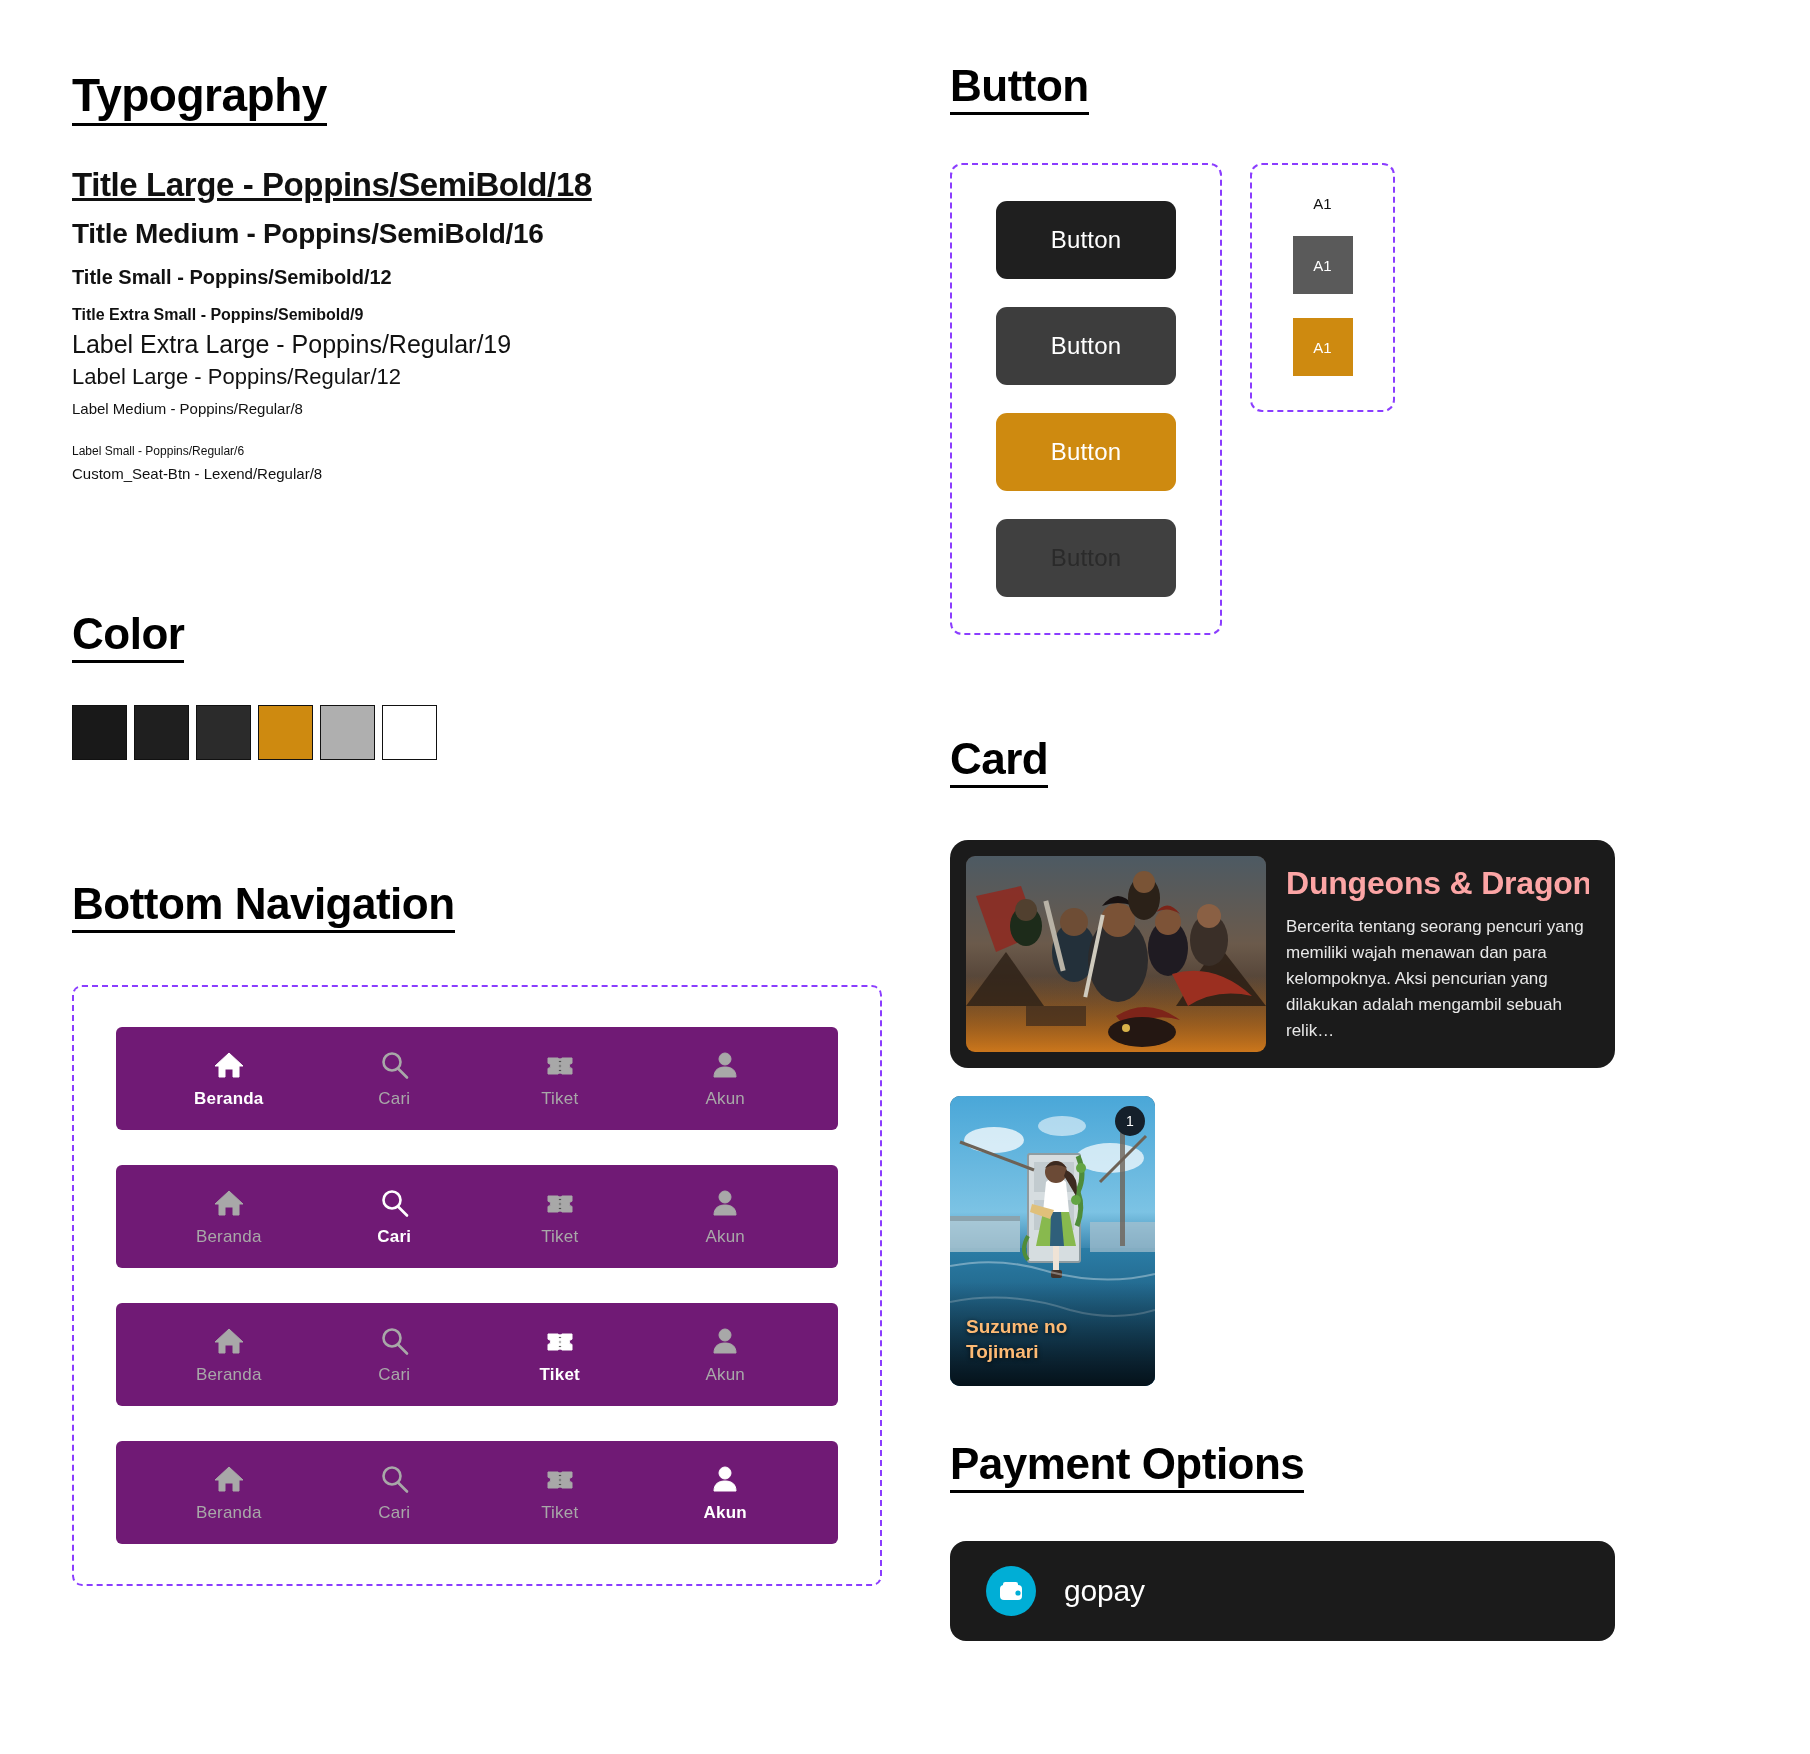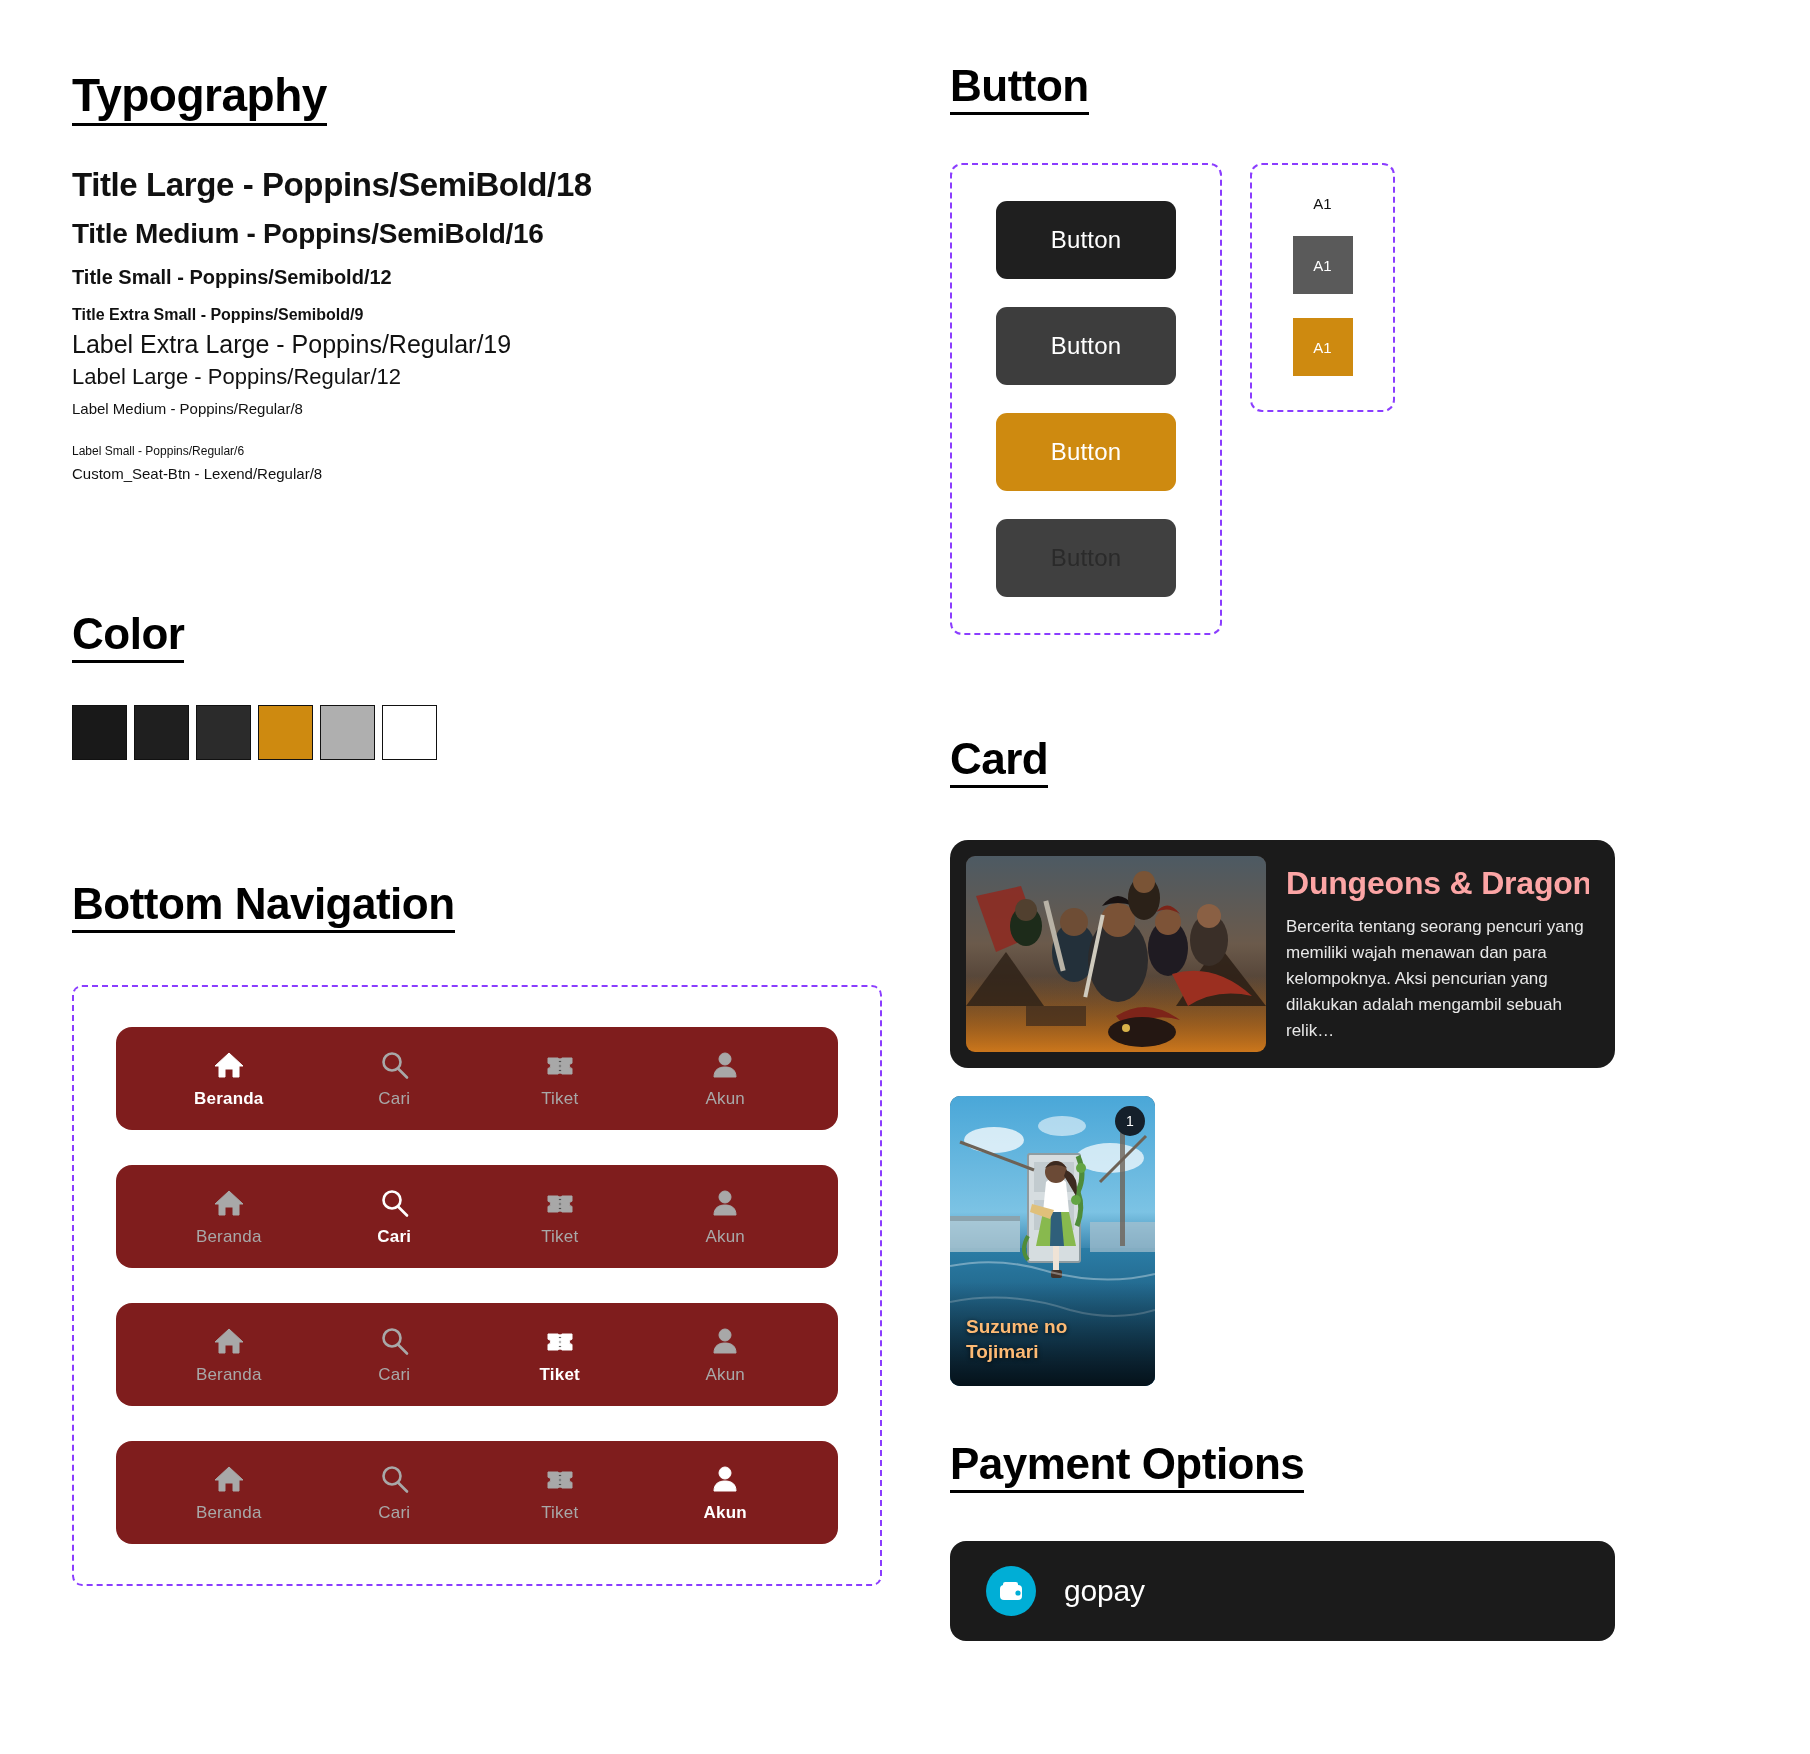--- a/index.html
+++ b/index.html
@@ -34,21 +34,21 @@
   .sec-title.lg { font-size: 44px; }
 
   
   .blk { position: absolute; }
 
   
   #typography { left: 72px; top: 70px; width: 700px; }
   #typography .sec-title { margin-bottom: 40px; }
 
   .type-row { color: #111; white-space: nowrap; }
-  .t-title-lg  { font-size: 33px; font-weight: bold; letter-spacing: -0.4px; margin-bottom: 14px; }
+  .t-title-lg  { font-size: 33px; font-weight: bold; letter-spacing: -0.4px; margin-bottom: 14px; text-decoration: underline; }
   .t-title-md  { font-size: 28px; font-weight: bold; letter-spacing: -0.3px; margin-bottom: 16px; }
   .t-title-sm  { font-size: 20px; font-weight: bold; margin-bottom: 17px; }
   .t-title-xs  { font-size: 16px; font-weight: bold; margin-bottom: 6px; }
   .t-label-xl  { font-size: 25px; font-weight: normal; margin-bottom: 5px; }
   .t-label-lg  { font-size: 22px; font-weight: normal; margin-bottom: 10px; }
   .t-label-md  { font-size: 15px; font-weight: normal; margin-bottom: 27px; }
   .t-label-sm  { font-size: 12px; font-weight: normal; margin-bottom: 7px; }
   .t-custom    { font-size: 15px; font-weight: normal; }
 
   
@@ -68,22 +68,22 @@
     border: 2px dashed #8b3dff;
     border-radius: 10px;
     width: 810px;
     padding: 40px 42px;
     display: flex;
     flex-direction: column;
     gap: 35px;
   }
 
   .navbar {
-    background: #7f1d1d;
-    border-radius: 16px;
+    background: #701a75;
+    border-radius: 6px;
     height: 103px;
     display: flex;
     align-items: center;
     justify-content: space-around;
     padding: 0 30px;
   }
   .nav-item {
     display: flex;
     flex-direction: column;
     align-items: center;

